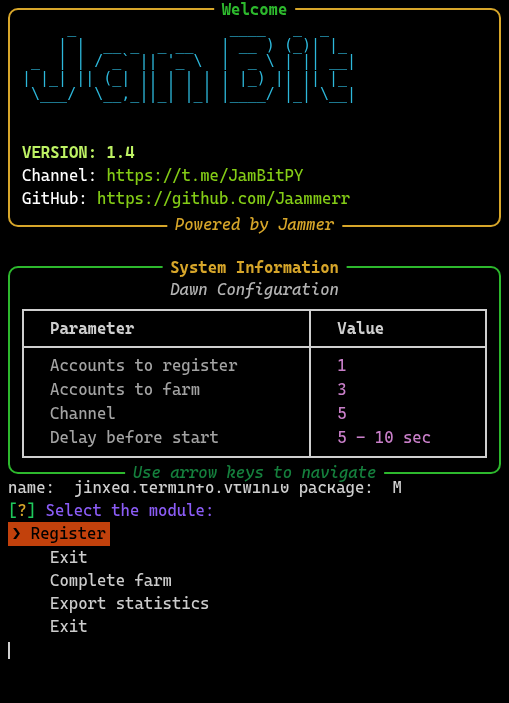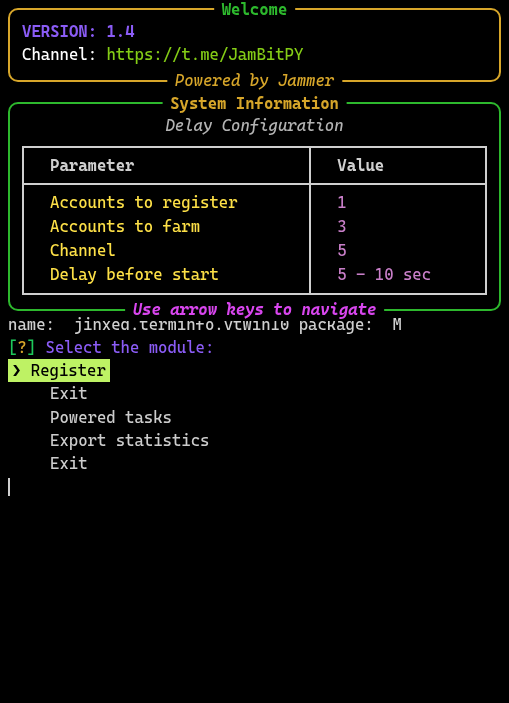--- a/index.html
+++ b/index.html
@@ -12,21 +12,21 @@
     padding: 8px;
     width: 509px;
     height: 703px;
     overflow: hidden;
   }
   .panel {
     border: 2px solid;
     border-radius: 10px;
     padding: 10px 12px 14px 12px;
     position: relative;
-    margin-bottom: 20px;
+    margin-bottom: 39px;
   }
   .panel-title {
     position: absolute;
     top: -0.75em;
     left: 50%;
     transform: translateX(-50%);
     background: #000;
     padding: 0 8px;
     font-weight: bold;
     white-space: nowrap;
@@ -47,21 +47,21 @@
   .welcome-sub { color: #d7a62a; }
   .ascii {
     color: #2db8db;
     font-size: 15px;
     line-height: 1.1;
     white-space: pre;
     margin-bottom: 22px;
     letter-spacing: 0;
   }
   .kv-line { white-space: pre; }
-  .c-blue  { color: #8b5cf6; font-weight: bold; }
+  .c-blue  { color: #bef264; font-weight: bold; }
   .c-green { color: #ffffff; }
   .c-yellow{ color: #84cc16; }
 
   .sys-panel { border-color: #2db82d; margin-bottom: 0; }
   .sys-title { color: #d7a62a; }
   .sys-sub   { color: #b3b3b3; font-style: italic; }
   .sys-sub-wrap {
     text-align: center;
     margin-bottom: 8px;
   }
@@ -71,21 +71,21 @@
     width: 100%;
     margin-top: 4px;
   }
   table.info th, table.info td {
     border: 2px solid #cfcfcf;
     padding: 6px 26px;
     text-align: left;
     vertical-align: top;
   }
   table.info th { color: #cfcfcf; font-weight: bold; }
-  table.info td.param { color: #fde047; }
+  table.info td.param { color: #a3a3a3; }
   table.info td.val   { color: #c97fc9; }
   table.info td { line-height: 1.5; }
 
   .nav-hint {
     text-align: center;
     color: #2db82d;
     font-style: italic;
     margin-bottom: 2px;
     position: relative;
   }
@@ -104,21 +104,21 @@
   .prompt-line .q { color: #d7a62a; }
   .prompt-line .txt { color: #8b5cf6; }
 
   .menu { margin-left: 0; }
   .menu-item {
     padding: 0 4px 0 16px;
     color: #cfcfcf;
     white-space: pre;
   }
   .menu-item.selected {
-    background: #bef264;
+    background: #c2410c;
     color: #000;
     display: inline-block;
     padding-left: 4px;
     margin-left: 0;
   }
   .menu-item.selected::before { content: ""; }
   .menu-row { line-height: 1.45; }
   .menu-indent { padding-left: 42px; }
   .cursor {
     display: inline-block;
@@ -126,28 +126,35 @@
     width: 2px;
     height: 1.1em;
     vertical-align: text-bottom;
   }
 </style>
 </head>
 <body>
 
 <div class="panel welcome-panel">
   <div class="panel-title welcome-title">Welcome</div>
+  <pre class="ascii">     _                 ____   _  _   
+    | |  __ _  _ __   | __ ) (_)| |_ 
+ _  | | / _` || '_ \  |  _ \ | || __|
+| |_| || (_| || | | | | |_) || || |_ 
+ \___/  \__,_||_| |_| |____/ |_| \__|
+                                     </pre>
   <div class="kv-line"><span class="c-blue">VERSION:</span><span> </span><span class="c-blue">1.4</span></div>
   <div class="kv-line"><span class="c-green">Channel:</span><span> </span><span class="c-yellow">https://t.me/JamBitPY</span></div>
+  <div class="kv-line"><span class="c-green">GitHub:</span><span> </span><span class="c-yellow">https://github.com/Jaammerr</span></div>
   <div class="panel-subtitle welcome-sub">Powered by Jammer</div>
 </div>
 
 <div class="panel sys-panel">
   <div class="panel-title sys-title">System Information</div>
-  <div class="sys-sub-wrap"><span class="sys-sub">Delay Configuration</span></div>
+  <div class="sys-sub-wrap"><span class="sys-sub">Dawn Configuration</span></div>
   <table class="info">
     <thead>
       <tr>
         <th>Parameter</th>
         <th>Value</th>
       </tr>
     </thead>
     <tbody>
       <tr>
         <td class="param">
@@ -158,30 +165,30 @@
         </td>
         <td class="val">
           <div>1</div>
           <div>3</div>
           <div>5</div>
           <div>5 - 10 sec</div>
         </td>
       </tr>
     </tbody>
   </table>
-  <div class="panel-subtitle" style="color:#d946ef;font-weight:bold;">Use arrow keys to navigate</div>
+  <div class="panel-subtitle" style="color:#15803d;">Use arrow keys to navigate</div>
 </div>
 
 <div class="nav-hint" style="visibility:hidden;height:0"></div>
 
 <div>
   <div class="term-line">name:  jinxed.terminfo.vtwin10 package:  M</div>
   <div class="term-line prompt-line"><span class="bracket">[</span><span class="q">?</span><span class="bracket">]</span><span class="txt"> Select the module:</span></div>
 
   <div class="menu">
     <div class="menu-row"><span class="menu-item selected"><span>❯ </span><span>Register</span></span></div>
     <div class="menu-row menu-indent"><span>Exit</span></div>
-    <div class="menu-row menu-indent"><span>Powered tasks</span></div>
+    <div class="menu-row menu-indent"><span>Complete farm</span></div>
     <div class="menu-row menu-indent"><span>Export statistics</span></div>
     <div class="menu-row menu-indent"><span>Exit</span></div>
   </div>
   <span class="cursor"></span>
 </div>
 
 </body></html>

